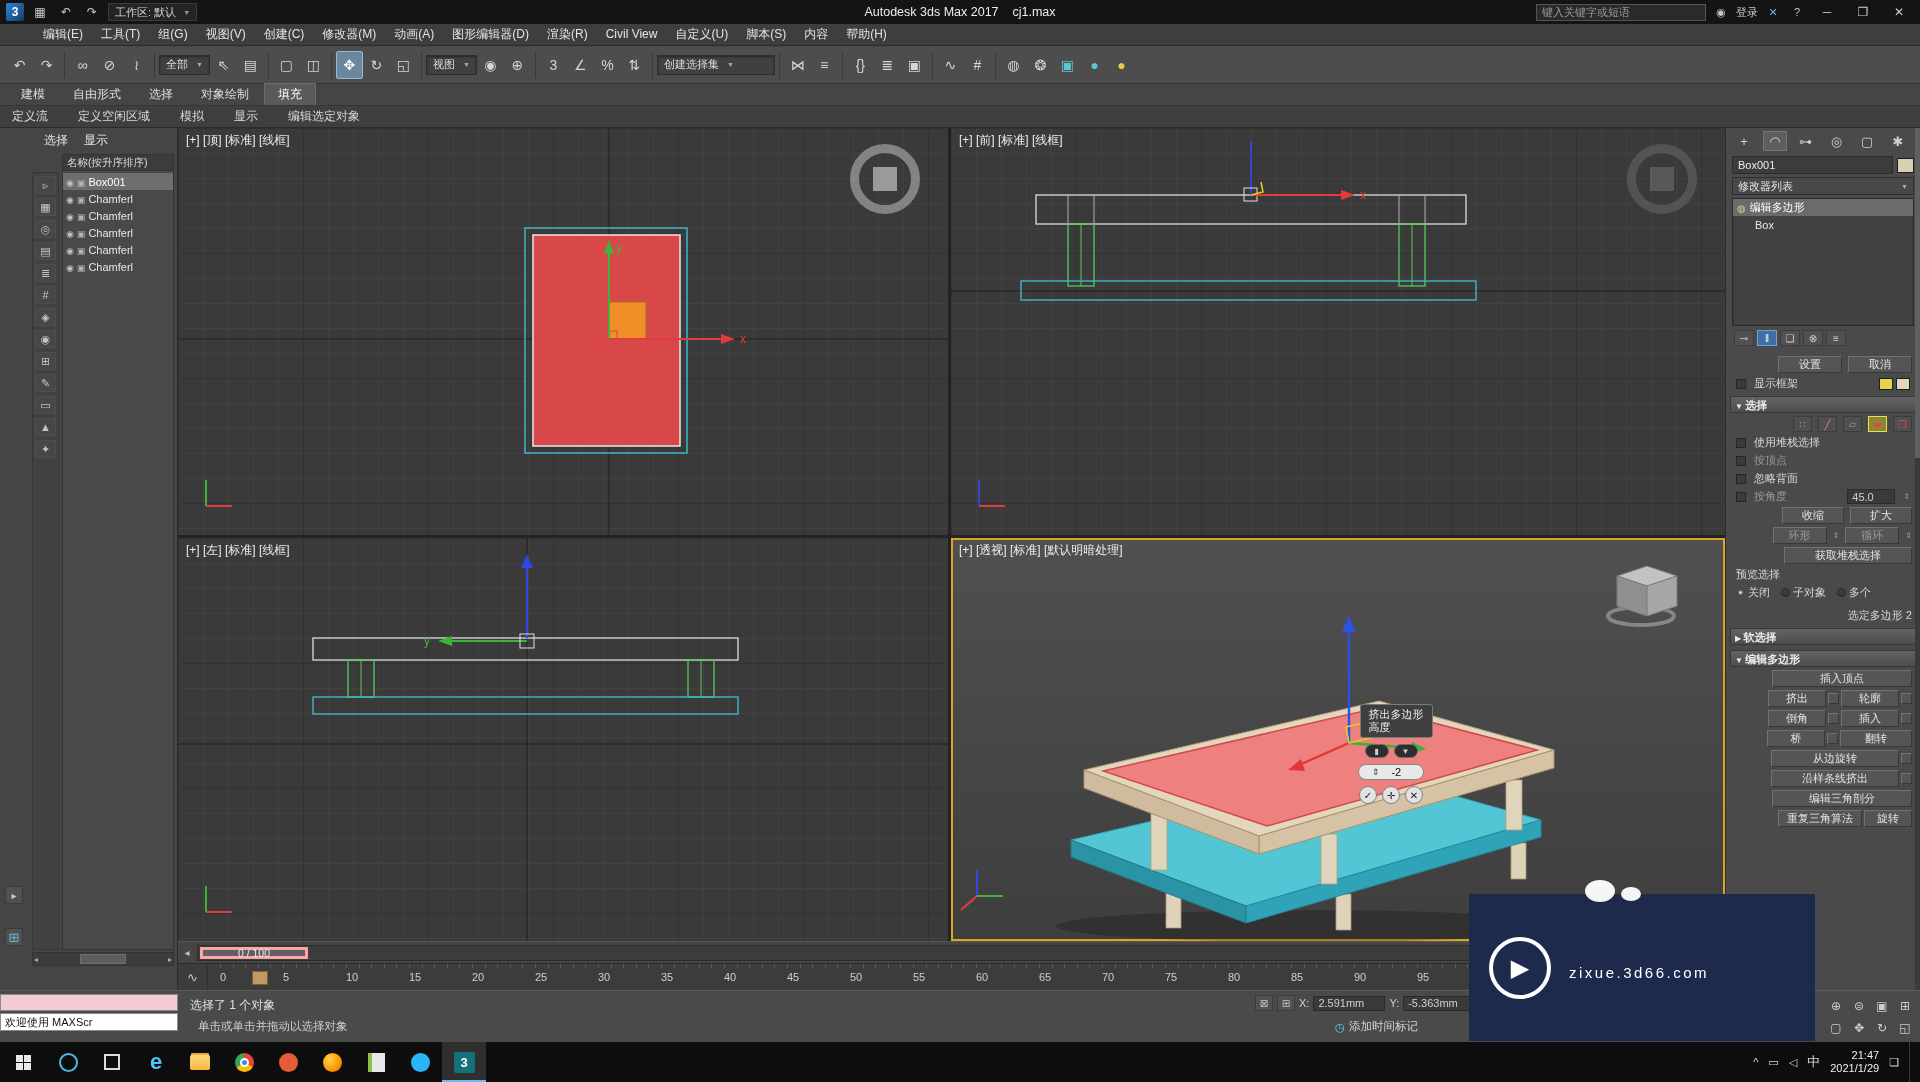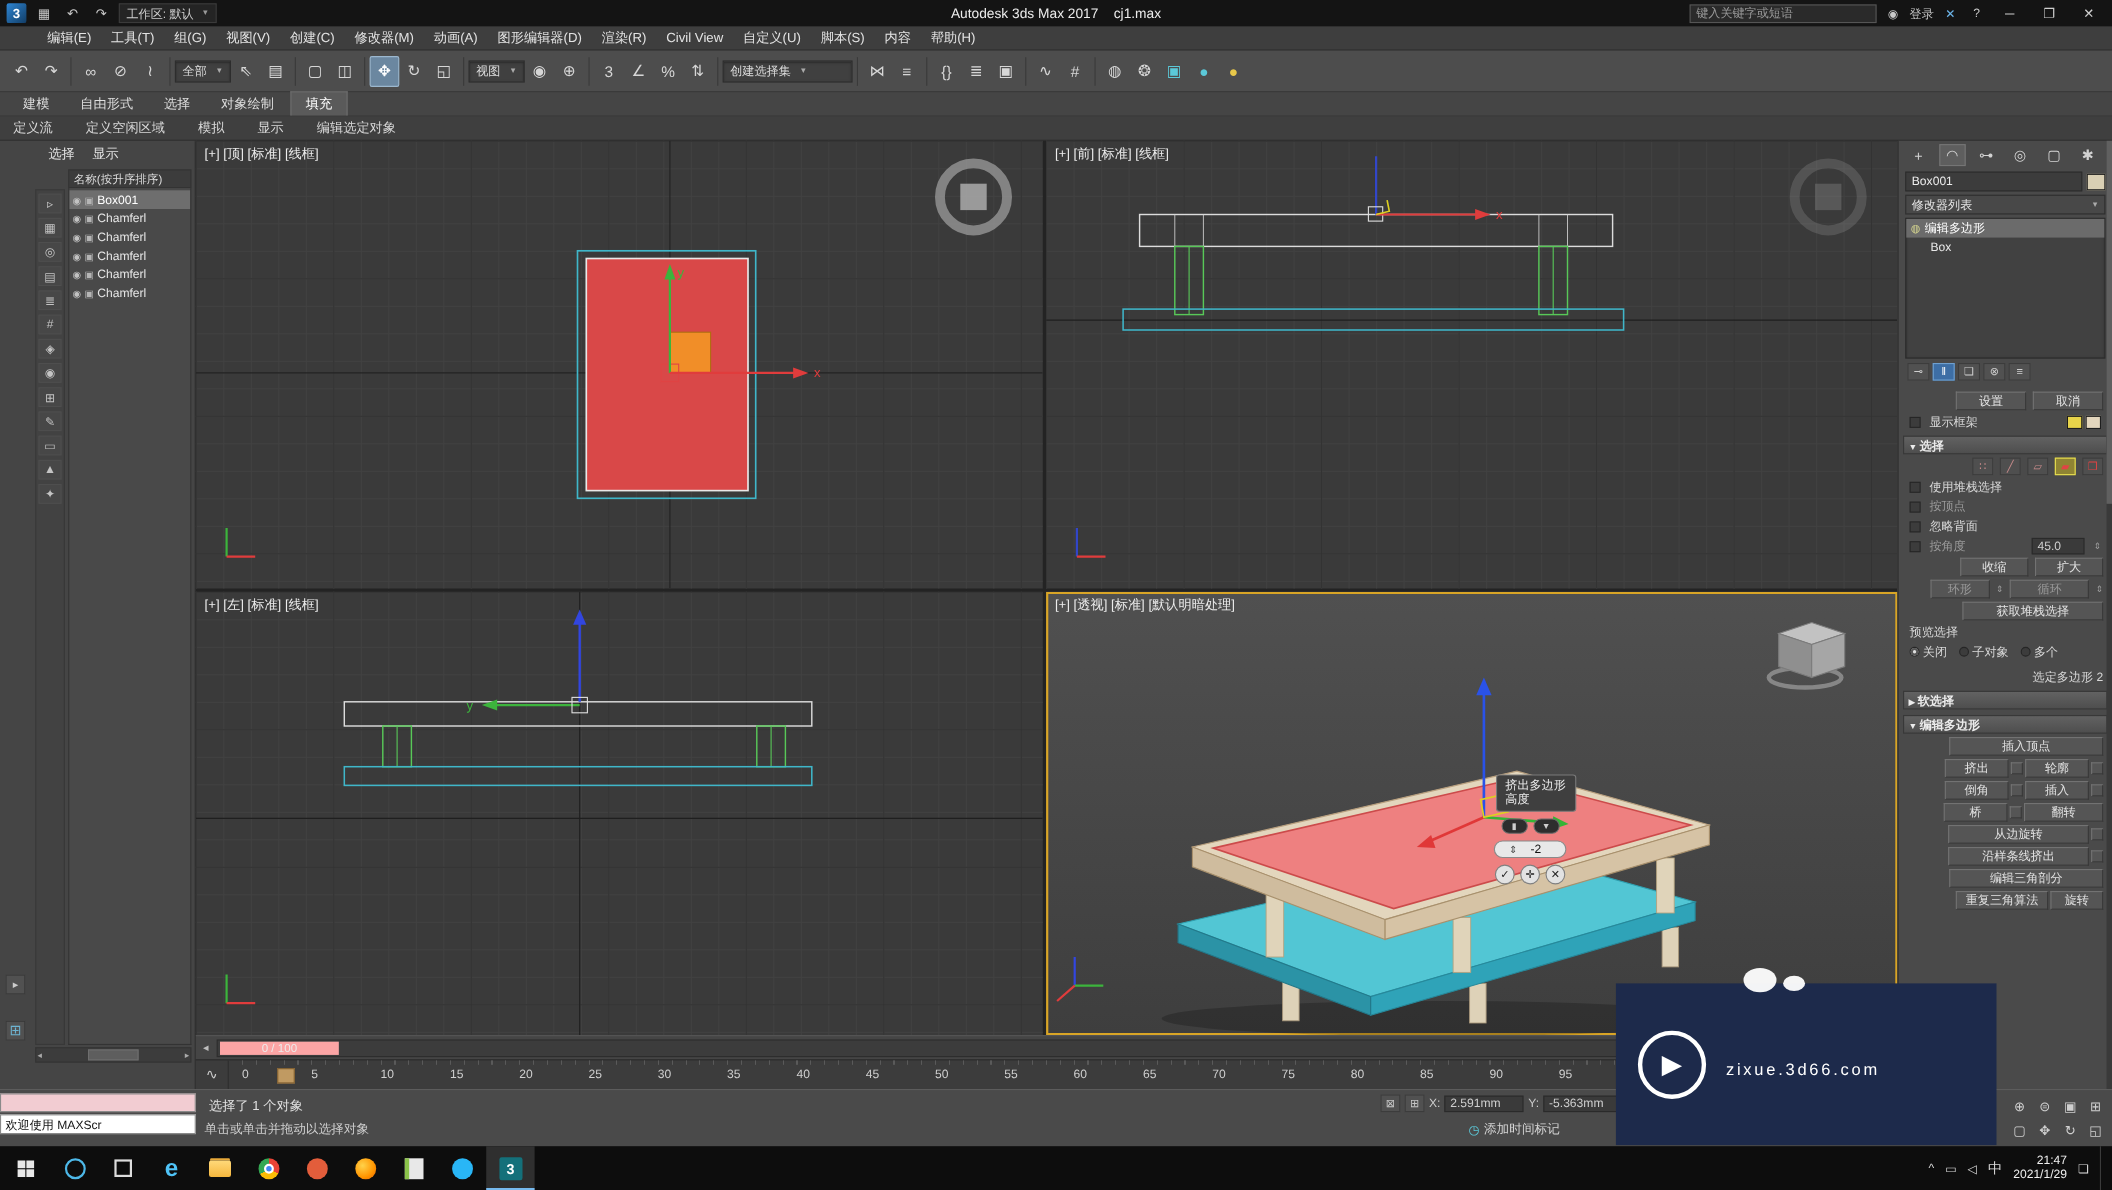--- a/index.html
+++ b/index.html
@@ -79,21 +79,21 @@
   .cval{margin-top:6px;display:flex;justify-content:center}
   .cvalbox{width:66px;height:16px;border-radius:8px;background:#e8e8e8;border:1px solid #8a8a8a;display:flex;align-items:center;justify-content:center;gap:3px;color:#222;font-size:11px}
   .cvalbox .spin{font-size:9px;color:#444}
   .cvalbox input{width:28px;border:none;background:transparent;font-size:11px;color:#111;text-align:center;font-family:inherit;outline:none}
   .cbtncirc{width:18px;height:18px;border-radius:50%;background:#e2e2e2;border:1px solid #808080;color:#222;font-size:10px;display:flex;align-items:center;justify-content:center}
 
   
   #sliderrow{position:absolute;left:0;top:813px;width:1547px;height:22px;background:#454545;border-top:1px solid #565656;display:flex;align-items:center;padding:0 2px;gap:3px}
   .sarrow{width:14px;text-align:center;color:#bdbdbd;font-size:10px;flex:none}
   .strack{flex:1;height:16px;background:#3c3c3c;border:1px solid #2d2d2d;position:relative}
-  .shandle{position:absolute;left:2px;top:1px;width:108px;height:12px;background:#606060;border:6px solid #fca5a5;font-size:10.5px;display:flex;align-items:center;justify-content:center;color:#ececec}
+  .shandle{position:absolute;left:2px;top:1px;width:108px;height:12px;background:#606060;border:3px solid #fca5a5;font-size:10.5px;display:flex;align-items:center;justify-content:center;color:#ececec}
   #ruler{position:absolute;left:0;top:835px;width:1547px;height:27px;background:#3c3c3c;border-top:1px solid #2a2a2a;display:flex;align-items:stretch}
   .curvebtn{width:30px;display:flex;align-items:center;justify-content:center;color:#cccccc;border-right:1px solid #2f2f2f;font-size:13px}
   .tickwrap{position:relative;flex:1;display:flex;align-items:center;padding-left:12px}
   .tickwrap::before{content:"";position:absolute;left:12px;width:1330px;top:0;height:4px;background:repeating-linear-gradient(90deg,#5a5a5a 0 1px,transparent 1px 12.6px)}
   .tick{width:63px;font-size:11px;color:#cfcfcf;flex:none}
   .frame-marker{position:absolute;left:44px;top:7px;width:16px;height:14px;background:#c09a62;border:1px solid #7e5d2e}
 
   
   #cmdpanel{position:absolute;left:1725px;top:0;width:195px;height:862px;background:#4a4a4a;border-left:1px solid #2c2c2c;font-size:11px}
   .ptabs{height:26px;display:flex;align-items:center;justify-content:space-between;padding:0 10px 0 6px}
@@ -128,21 +128,21 @@
   .subico.on{background:#8f8433;border-color:#e8e050;color:#e04444}
   .subico.red{color:#e04444}
   .pscroll{position:absolute;right:0;top:0;width:5px;height:862px;background:#3a3a3a}
   .pthumb{position:absolute;right:0;top:0;width:5px;height:330px;background:#606060}
 
   
   #statusbar{position:absolute;left:0;top:990px;width:1920px;height:52px;background:#4a4a4a;border-top:1px solid #5c5c5c}
   .mlpink{position:absolute;left:0;top:3px;width:178px;height:17px;background:#f2ccd2;border:1px solid #8a8a8a}
   .mlwhite{position:absolute;left:0;top:22px;width:178px;height:18px;background:#ffffff;border:1px solid #8a8a8a;color:#111;font-size:11px;padding:1px 4px;white-space:nowrap;overflow:hidden}
   .strow1{position:absolute;left:190px;top:6px;font-size:12px;color:#e0e0e0}
-  .strow2{position:absolute;left:186px;top:28px;font-size:11.5px;color:#cfcfcf}
+  .strow2{position:absolute;left:198px;top:28px;font-size:11.5px;color:#cfcfcf}
   .coords{position:absolute;left:1255px;top:4px;display:flex;align-items:center;gap:4px}
   .coordlabel{font-size:11px;color:#cfcfcf}
   .timetag{position:absolute;left:1335px;top:28px;display:flex;align-items:center;gap:4px;font-size:11.5px;color:#d5d5d5}
   .navcluster{position:absolute;right:4px;top:4px;display:grid;grid-template-columns:repeat(4,22px);grid-auto-rows:21px;gap:1px}
   .navico{display:flex;align-items:center;justify-content:center;color:#cfcfcf;font-size:12px}
   .smico{width:18px;height:16px;display:flex;align-items:center;justify-content:center;color:#c6c6c6;font-size:10px;border:1px solid #3c3c3c;background:#515151}
 
   
   #taskbar{position:absolute;left:0;top:1042px;width:1920px;height:40px;background:#0d0d0d;display:flex;align-items:stretch;z-index:30}
   .tkbtn{width:46px;display:flex;align-items:center;justify-content:center}
@@ -600,21 +600,21 @@
         <span class="fieldv dim" style="margin-left:auto;width:48px">45.0</span>
         <span class="spinner">⇕</span>
       </div>
     <div class="rowc">
       <span class="cbtn" style="width:62px">收缩</span>
       <span class="cbtn" style="width:62px">扩大</span>
     </div>
     <div class="rowc">
       <span class="cbtn dim" style="width:54px">环形</span>
         <span class="spinner">⇕</span>
-      <span class="cbtn dim" style="width:72px">循环</span>
+      <span class="cbtn dim" style="width:54px">循环</span>
         <span class="spinner">⇕</span>
     </div>
     <div class="rowc">
         <span class="cbtn" style="width:128px">获取堆栈选择</span>
       </div>
     <div class="rowl">
         <span>预览选择</span>
       </div>
     <div class="rowl" style="gap:3px">
       <span class="radio on"></span>

